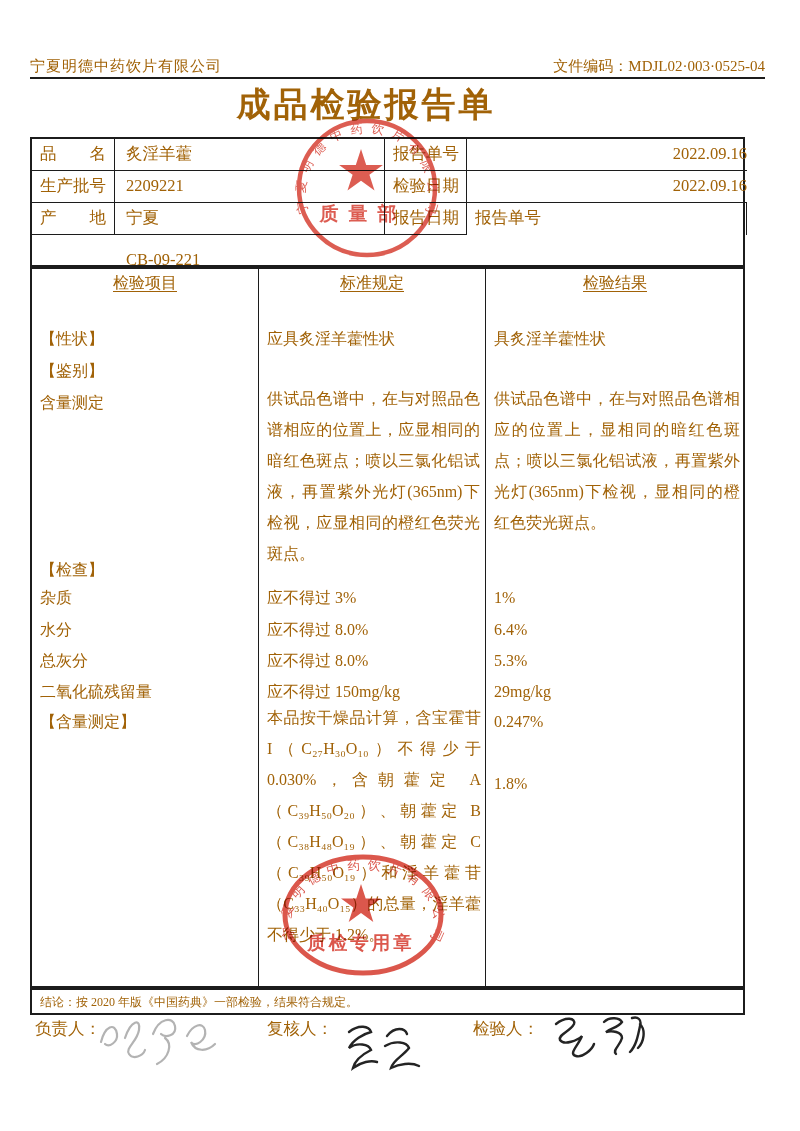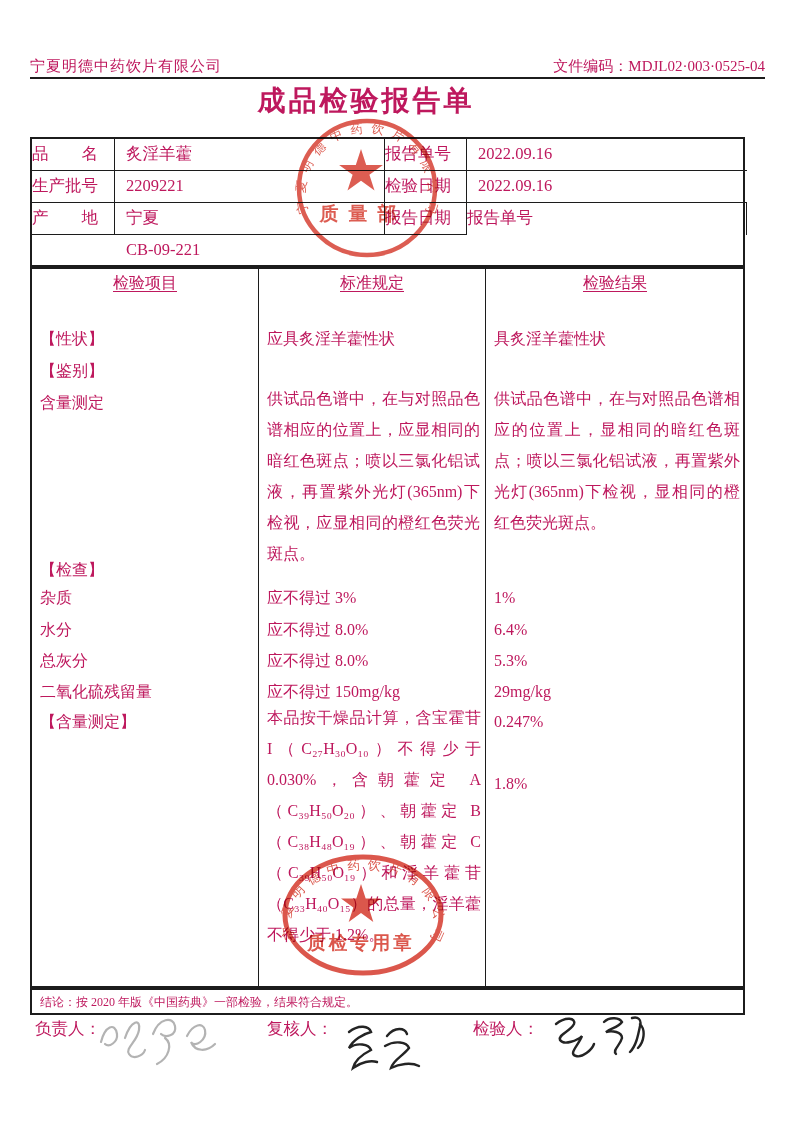--- a/index.html
+++ b/index.html
@@ -1,37 +1,37 @@
 <!DOCTYPE html>
 <html><head>
 <meta charset="utf-8">
 <style>
   html,body{margin:0;padding:0;background:#ffffff;}
   .page{
     position:relative;width:800px;height:1131px;background:#fff;
-    font-family:"Liberation Serif","DejaVu Serif",serif;color:#be185d;
+    font-family:"Liberation Serif","DejaVu Serif",serif;color:#a16207;
     overflow:hidden;
   }
   .abs{position:absolute;}
   .company{left:30px;top:57px;font-size:15px;letter-spacing:1px;}
   .doccode{left:380px;top:57px;width:385px;text-align:right;font-size:15px;}
   .rule{left:30px;top:77px;width:735px;height:2px;background:#1c1c1c;}
-  .title{left:0;top:82px;width:732px;text-align:center;font-size:28px;font-weight:bold;letter-spacing:3px;}
+  .title{left:0;top:82px;width:732px;text-align:center;font-size:34px;font-weight:bold;letter-spacing:3px;}
   
   .info-table{
     left:30px;top:137px;width:715px;
     display:grid;grid-template-columns:83px 270px 82px 280px;grid-auto-rows:32px;
     border:2px solid #1c1c1c;box-sizing:border-box;font-size:16.5px;
   }
   .cell{border-right:1.5px solid #1c1c1c;border-bottom:1.5px solid #1c1c1c;
-    line-height:29px;white-space:nowrap;overflow:visible;box-sizing:border-box;}
+    line-height:29px;padding-left:8px;white-space:nowrap;overflow:visible;box-sizing:border-box;}
   .cell.val{padding-left:11px;}
-  .cell.last{border-right:none;}
+  .cell.last{border-right:none;text-align:right;}
   .cell.bottom{border-bottom:none;}
-  .cell.span3{grid-column:2/5;border-right:none;}
+  .cell.span3{grid-column:2/5;border-right:none;margin-top:10px;}
   
   .main-table{left:30px;top:265px;width:715px;height:723px;border:2px solid #1c1c1c;box-sizing:border-box;}
   .vline{position:absolute;top:0;bottom:0;width:1.5px;background:#1c1c1c;}
   .mt-text{position:absolute;font-size:16px;line-height:19px;white-space:nowrap;}
   .mt-head{position:absolute;top:6px;text-align:center;font-size:16px;text-decoration:underline;text-underline-offset:3px;}
   .para{position:absolute;font-size:16px;line-height:31px;white-space:normal;text-align:justify;}
   
   .conclusion{left:30px;top:988px;width:715px;height:27px;border:2px solid #1c1c1c;box-sizing:border-box;}
   .conclusion .txt{position:absolute;left:8px;top:2px;font-size:12px;line-height:21px;white-space:nowrap;}
   .sign-label{font-size:16.5px;white-space:nowrap;}

